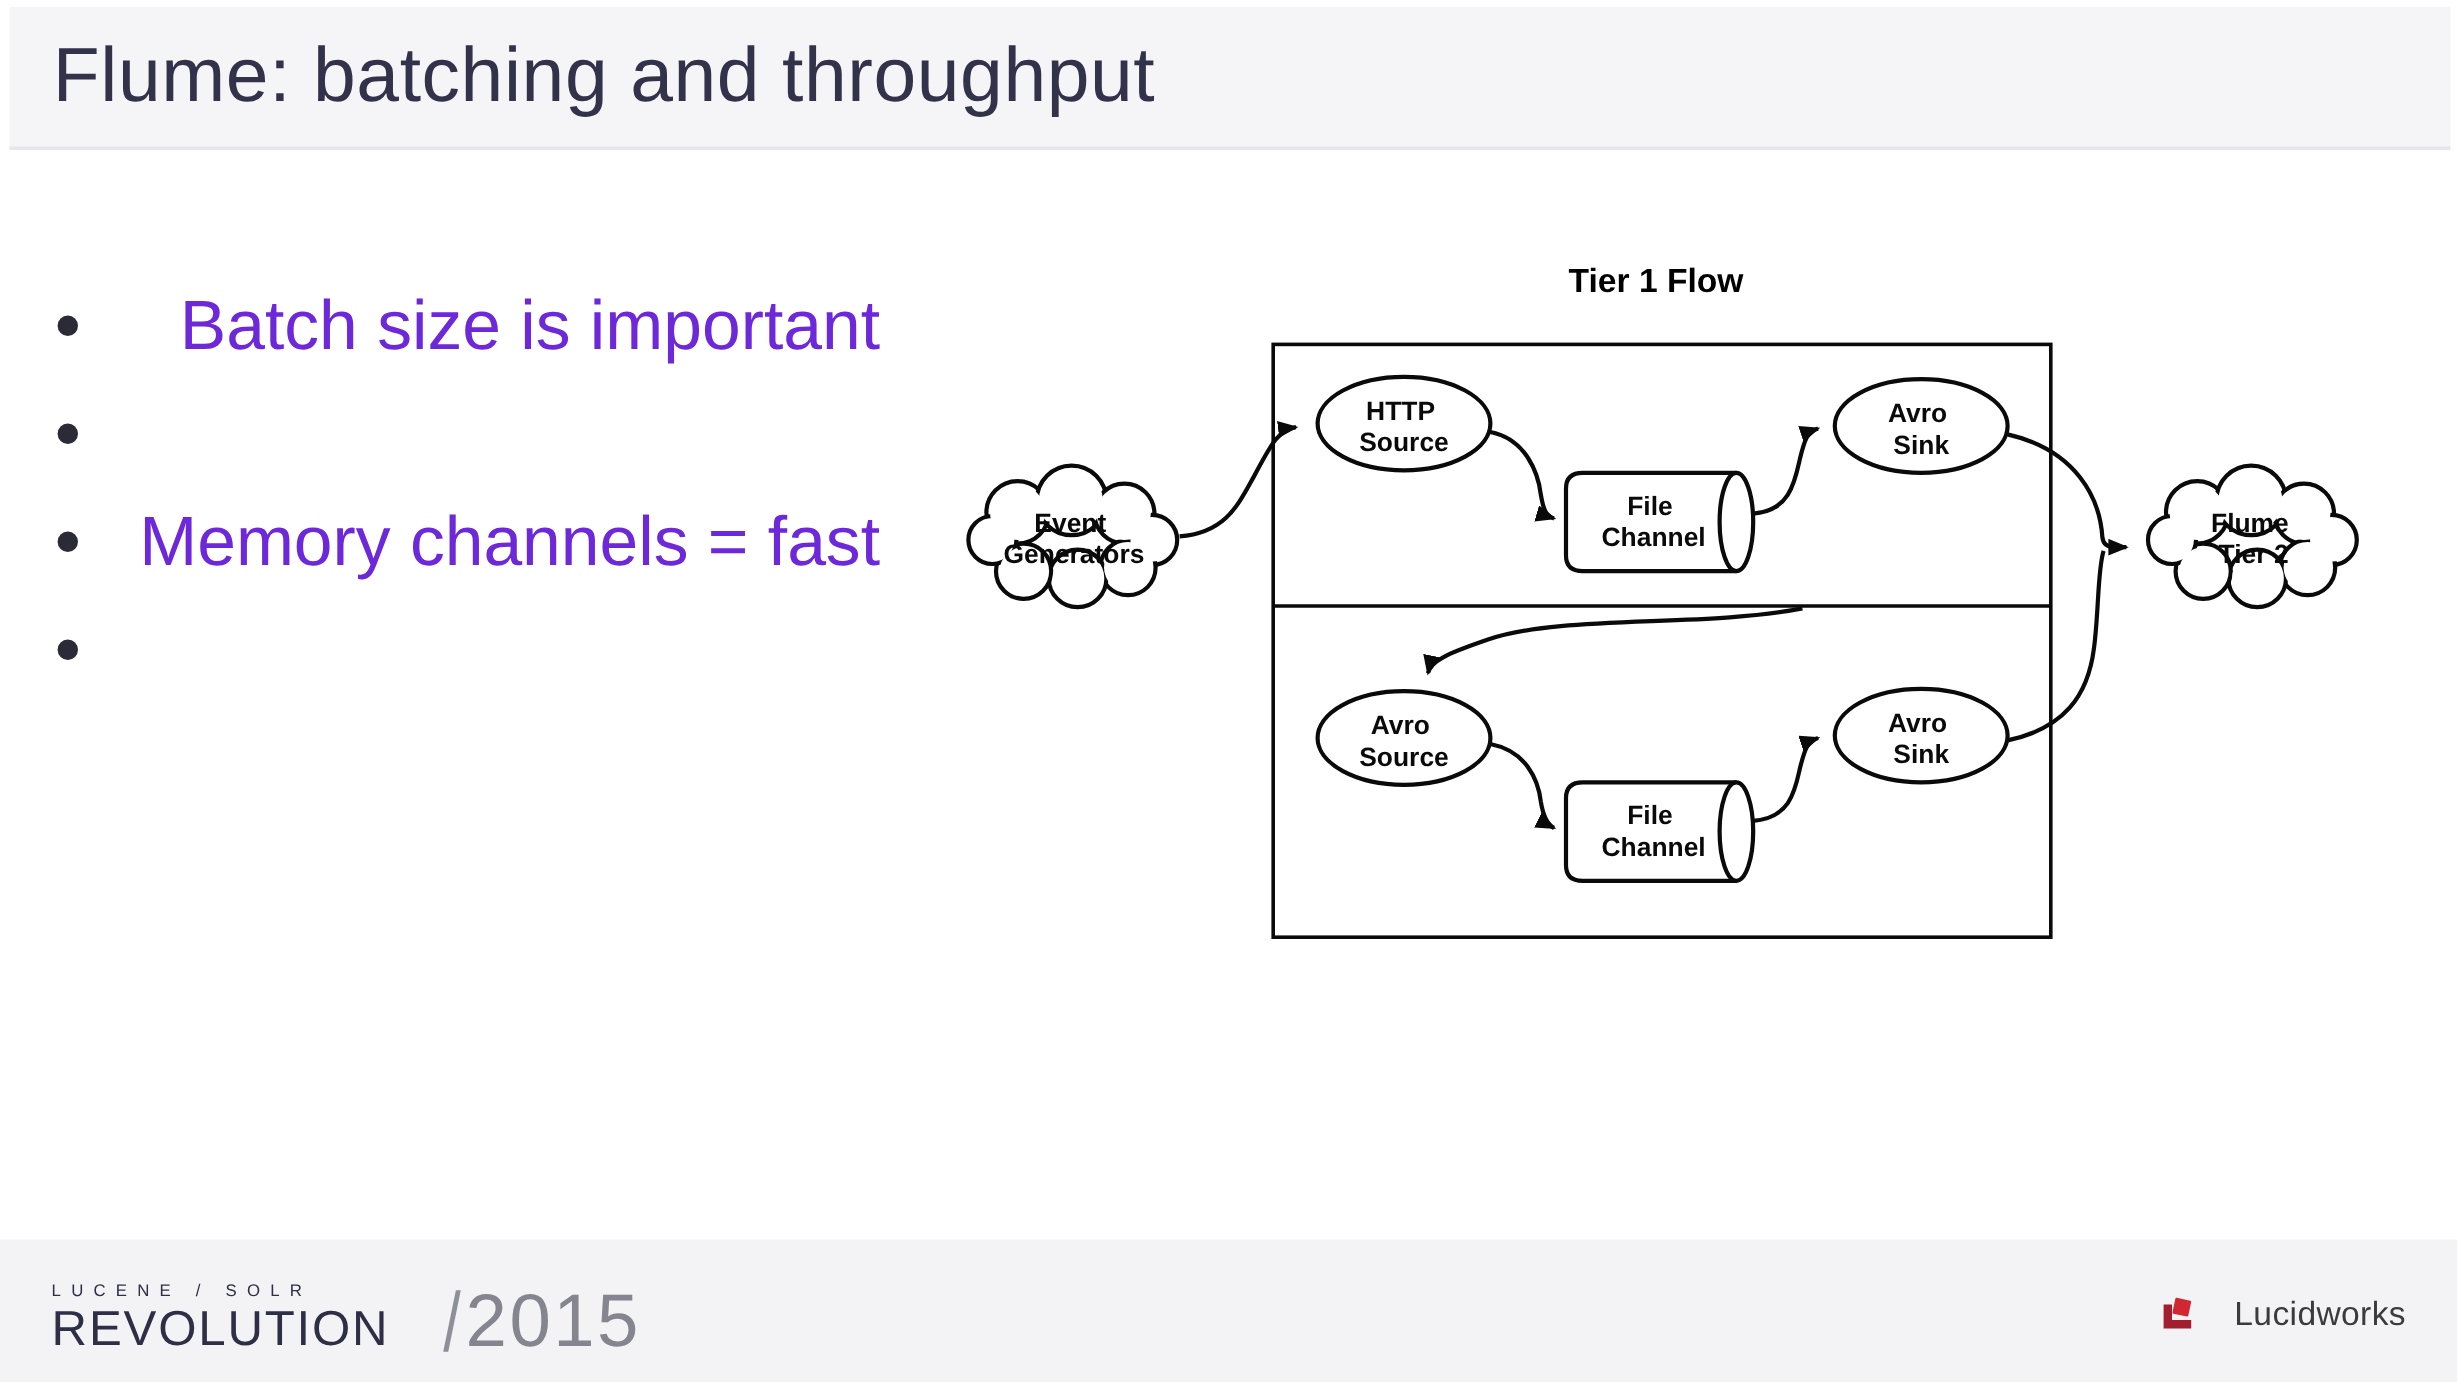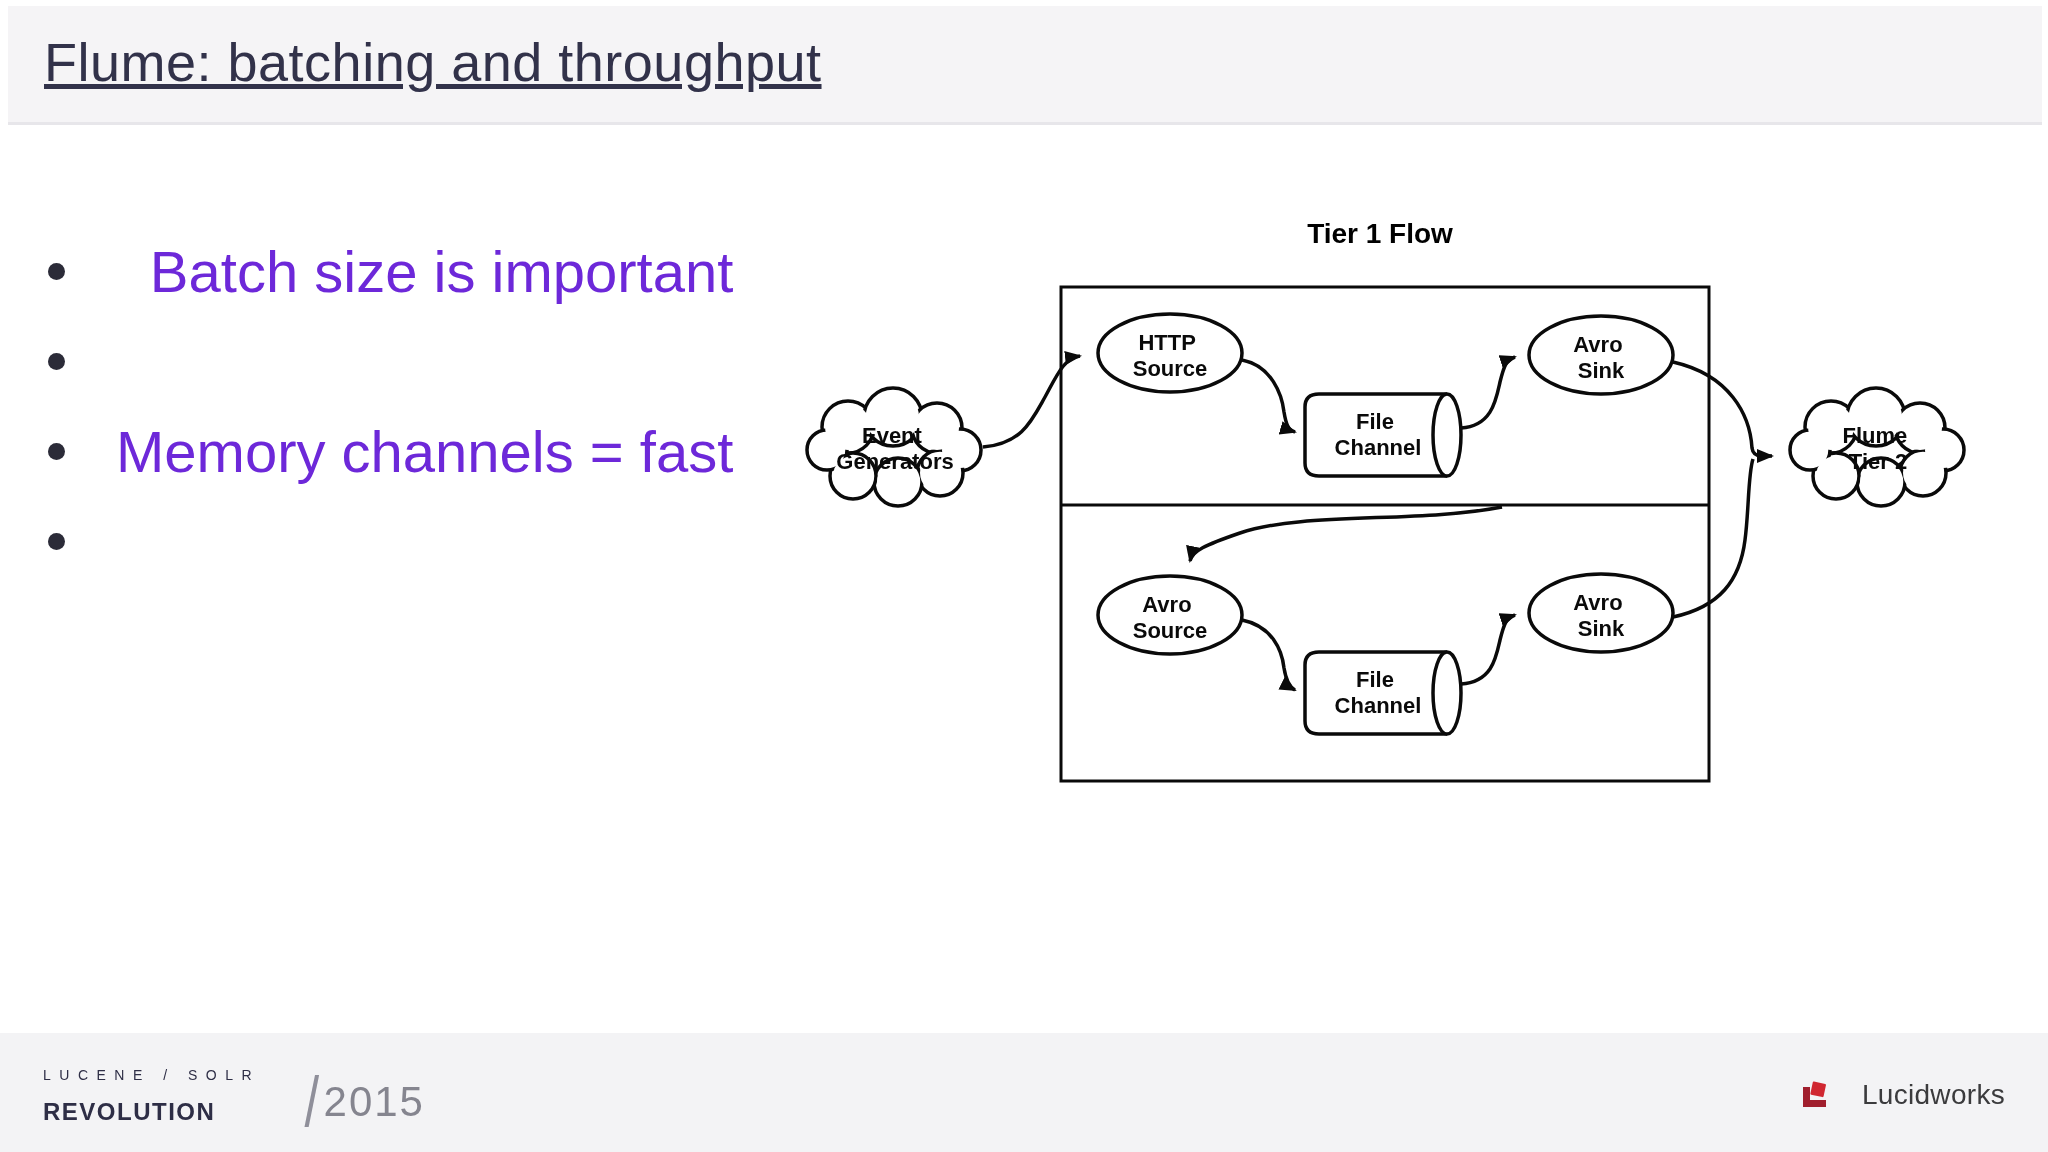--- a/index.html
+++ b/index.html
@@ -2,22 +2,22 @@
 <html><head>
 <meta charset="utf-8">
 <style>
   html,body{margin:0;padding:0;background:#ffffff;}
   .slide{position:relative;width:2048px;height:1152px;background:#ffffff;overflow:hidden;
          font-family:"Liberation Sans",sans-serif;}
 
   
   .title-band{position:absolute;left:8px;right:6px;top:6px;height:116px;
               background:#f5f4f6;border-bottom:3px solid #e7e6ea;}
-  .title-band h1{margin:0;padding-left:36px;font-size:54px;font-weight:400;
-                 line-height:113px;letter-spacing:0.5px;color:#32324a;text-decoration:underline;}
+  .title-band h1{margin:0;padding-left:36px;font-size:64px;font-weight:400;
+                 line-height:113px;letter-spacing:0.5px;color:#32324a;}
 
   
   .bullets{position:absolute;left:48px;top:226px;margin:0;padding:0;list-style:none;}
   .bullets li{display:flex;align-items:center;height:90px;color:#6d28d9;font-size:58px;justify-content:space-between;}
   .bullets .dot{width:17px;height:17px;border-radius:50%;background:#2b2b38;
                 flex:0 0 17px;margin-right:51px;}
 
   
   .diagram{position:absolute;left:770px;top:170px;width:1290px;height:640px;}
   .shape{fill:#ffffff;stroke:#0a0a0a;stroke-width:3.5;}
@@ -27,24 +27,24 @@
   .arrow{stroke:#0a0a0a;stroke-width:3.5;fill:none;}
   .node-label{font-family:"Liberation Sans",sans-serif;font-weight:700;font-size:22px;
               fill:#0a0a0a;text-anchor:middle;}
   .diagram-title{font-family:"Liberation Sans",sans-serif;font-weight:700;font-size:28px;
                  fill:#000000;text-anchor:middle;}
 
   
   .footer-band{position:absolute;left:0;right:0;bottom:0;height:119px;background:#f3f3f5;}
   .conf-logo{position:absolute;left:43px;top:34px;display:flex;align-items:flex-start;gap:28px;}
   .conf-small{font-size:14px;letter-spacing:8.5px;font-weight:400;color:#2e2e46;}
-  .conf-name{font-size:24px;font-weight:700;letter-spacing:1.5px;color:#2e2e46;margin-top:15px;}
+  .conf-name{font-size:41px;font-weight:400;letter-spacing:1.5px;color:#2e2e46;margin-top:1px;}
   .conf-year{display:flex;align-items:center;margin-left:14px;}
   .conf-slash{font-size:70px;font-weight:300;color:#8f8f9a;transform:scaleX(0.75);line-height:1;}
-  .conf-2015{font-size:42px;font-weight:300;color:#85858f;letter-spacing:2px;line-height:1;
+  .conf-2015{font-size:62px;font-weight:300;color:#85858f;letter-spacing:2px;line-height:1;
              margin-left:2px;}
   .brand-logo{position:absolute;right:43px;top:46px;display:flex;align-items:center;gap:9px;}
   .brand-text{font-size:28px;font-weight:500;color:#3b3b3d;letter-spacing:0.3px;margin-left:24px;}
 </style>
 </head>
 <body>
 
 <div class="slide">
 
   <header class="title-band">

